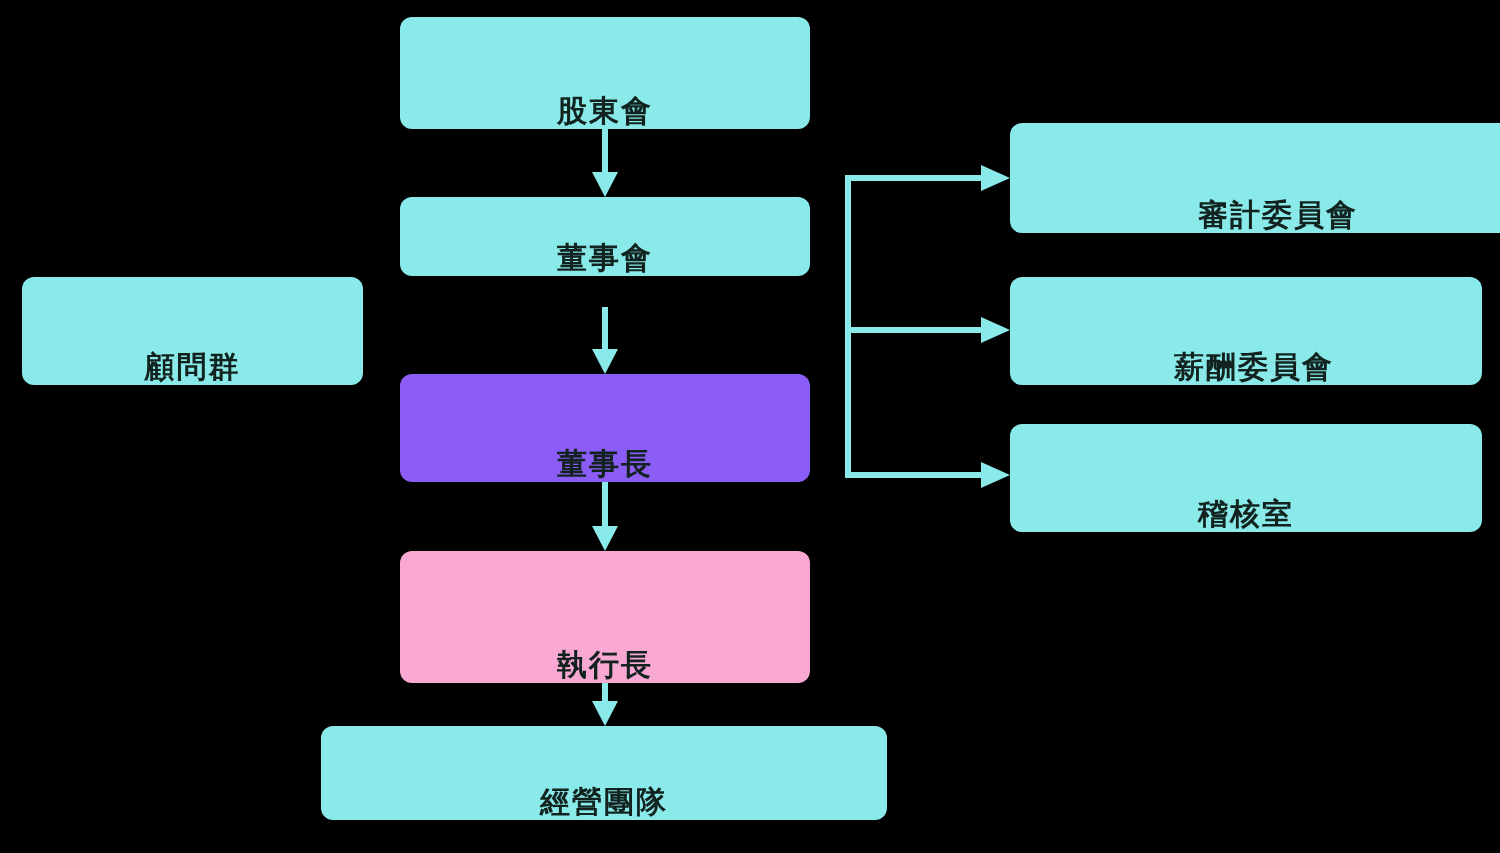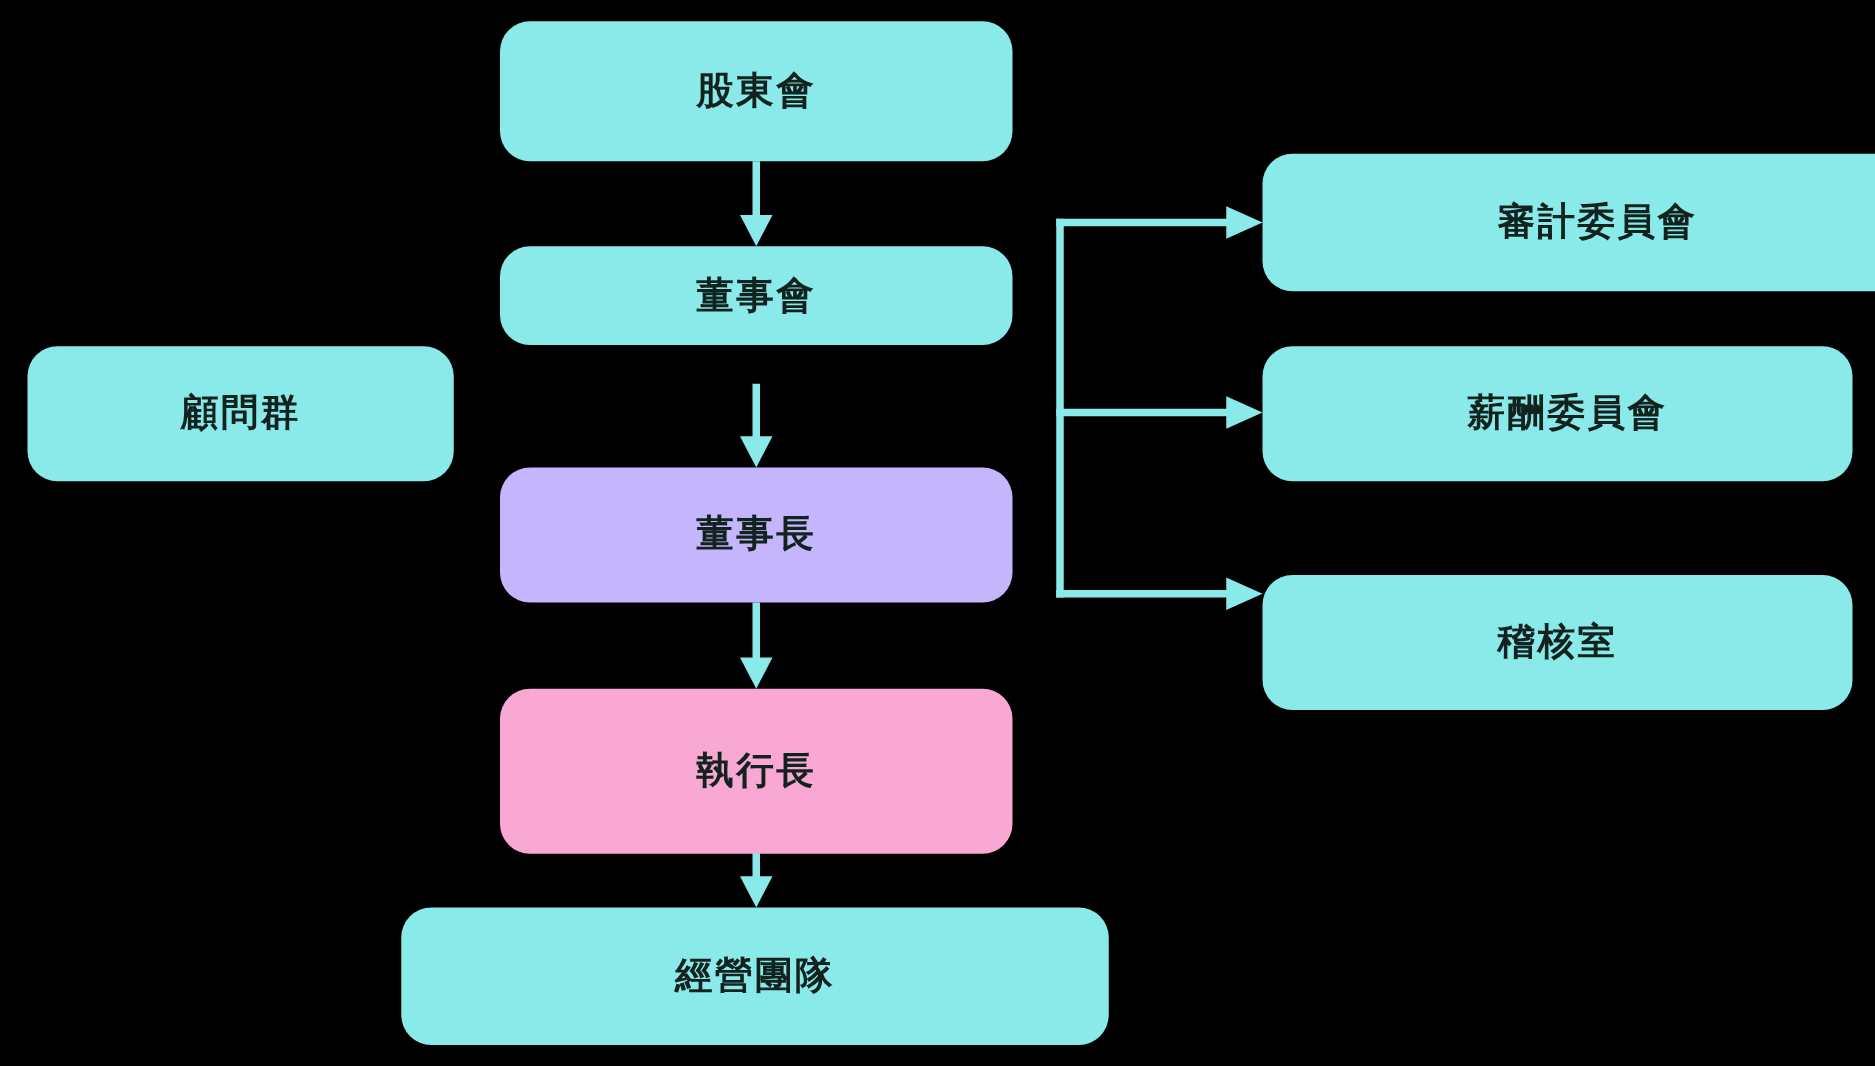--- a/index.html
+++ b/index.html
@@ -14,23 +14,23 @@
   #canvas {
     position: relative;
     width: 1500px;
     height: 853px;
     background: #000000;
     overflow: hidden;
   }
   .node {
     position: absolute;
     box-sizing: border-box;
-    border-radius: 24px;
+    border-radius: 12px;
     display: flex;
-    align-items: center;
+    align-items: flex-end;
     justify-content: center;
     color: #11221f;
     font-size: 30px;
     font-weight: 700;
     letter-spacing: 2px;
     line-height: 1.2;
     text-align: center;
     user-select: none;
   }
   .node-label {
@@ -93,35 +93,35 @@
     </g>
 
   </svg>
 
   <div class="node" style="left: 400px; top: 17px; width: 410px; height: 112px; background: rgb(138, 234, 234); color: rgb(17, 34, 31);">
     <span class="node-label">股東會</span>
   </div>
   <div class="node" style="left: 400px; top: 197px; width: 410px; height: 79px; background: rgb(138, 234, 234); color: rgb(17, 34, 31);">
     <span class="node-label">董事會</span>
   </div>
-  <div class="node" style="left: 400px; top: 374px; width: 410px; height: 108px; background: #c4b5fd; color: rgb(17, 34, 31);">
+  <div class="node" style="left: 400px; top: 374px; width: 410px; height: 108px; background: #8b5cf6; color: rgb(17, 34, 31);">
     <span class="node-label">董事長</span>
   </div>
   <div class="node" style="left: 400px; top: 551px; width: 410px; height: 132px; background: #f9a8d4; color: rgb(17, 34, 31);">
     <span class="node-label">執行長</span>
   </div>
-  <div class="node" style="left: 321px; top: 726px; width: 566px; height: 110px; background: rgb(138, 234, 234); color: rgb(17, 34, 31);">
+  <div class="node" style="left: 321px; top: 726px; width: 566px; height: 94px; background: rgb(138, 234, 234); color: rgb(17, 34, 31);">
     <span class="node-label">經營團隊</span>
   </div>
   <div class="node" style="left: 22px; top: 277px; width: 341px; height: 108px; background: rgb(138, 234, 234); color: rgb(17, 34, 31);">
     <span class="node-label">顧問群</span>
   </div>
   <div class="node" style="left: 1010px; top: 123px; width: 536px; height: 110px; background: rgb(138, 234, 234); color: rgb(17, 34, 31);">
     <span class="node-label">審計委員會</span>
   </div>
   <div class="node" style="left: 1010px; top: 277px; width: 472px; height: 108px; background: rgb(138, 234, 234); color: rgb(17, 34, 31); padding-left: 16px;">
     <span class="node-label">薪酬委員會</span>
   </div>
-  <div class="node" style="left: 1010px; top: 424px; width: 472px; height: 108px; background: rgb(138, 234, 234); color: rgb(17, 34, 31); margin-top: 36px;">
+  <div class="node" style="left: 1010px; top: 424px; width: 472px; height: 108px; background: rgb(138, 234, 234); color: rgb(17, 34, 31);">
     <span class="node-label">稽核室</span>
   </div>
 
 </div>
 
 </body></html>

